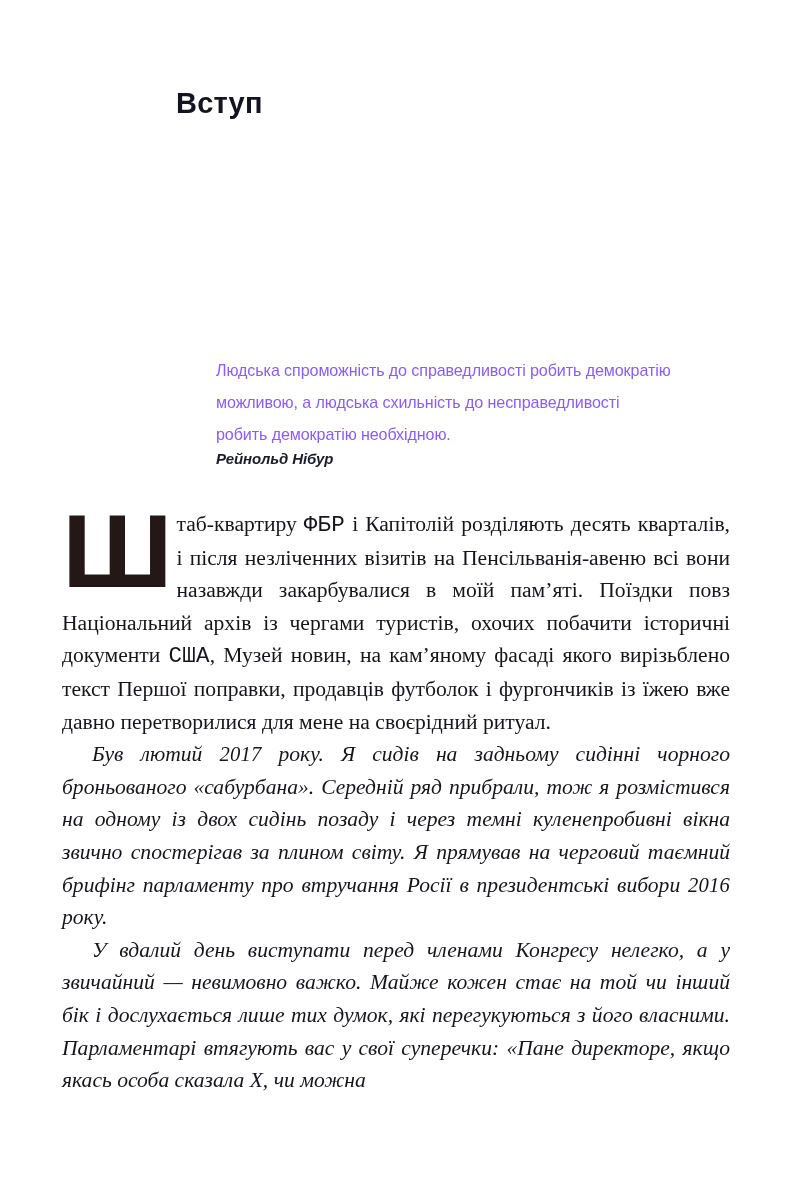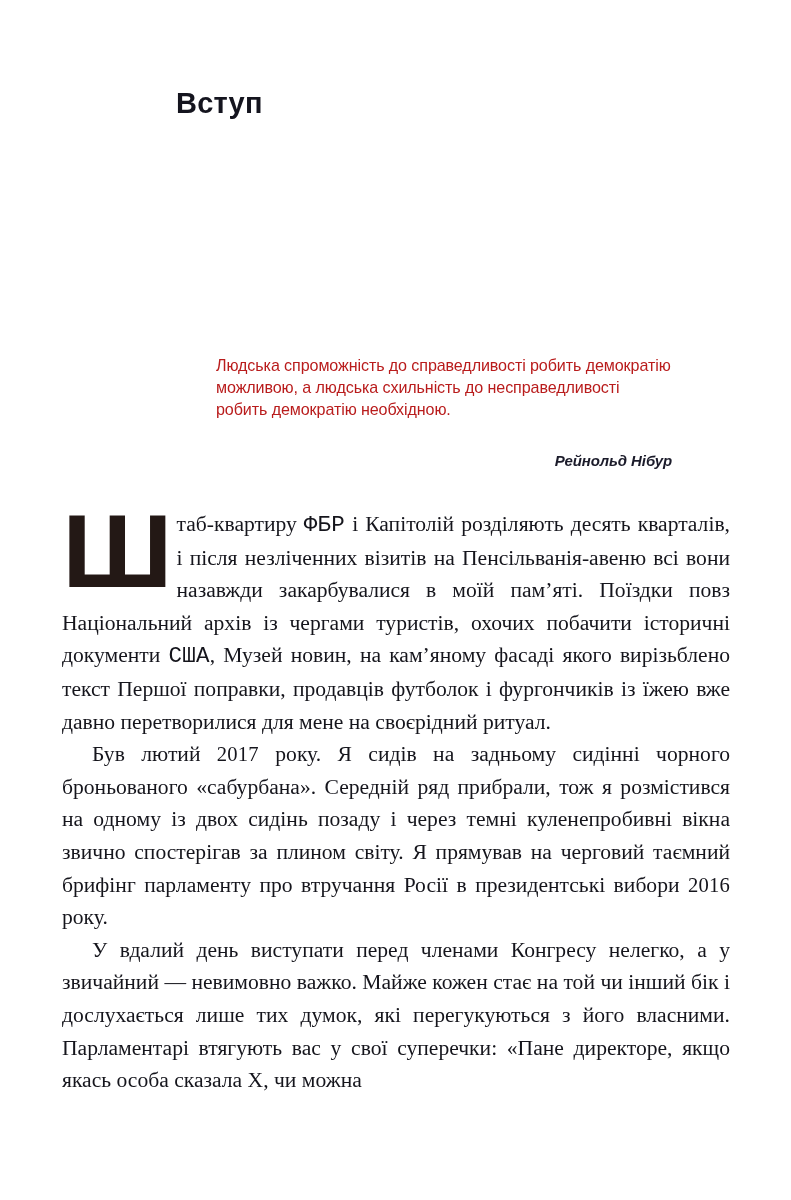--- a/index.html
+++ b/index.html
@@ -31,28 +31,28 @@
   
   .epigraph {
     position: absolute;
     left: 176px;
     top: 338px;
     width: 456px;
   }
   .epigraph-text {
     font-family: "Liberation Sans", sans-serif;
     font-size: 16.1px;
-    line-height: 22px;
-    color: #b91c1c;
+    line-height: 32px;
+    color: #8b5cf6;
     text-align: left;
     letter-spacing: -0.1px;
   }
   .epigraph-attribution {
-    margin-top: 32px;
-    text-align: right;
+    margin-top: 0;
+    text-align: left;
     font-family: "Liberation Sans", sans-serif;
     font-style: italic;
     font-weight: bold;
     font-size: 15px;
     color: #1b1b2a;
     letter-spacing: -0.1px;
   }
 
   
   .body-block {
@@ -66,20 +66,21 @@
     font-size: 21.6px;
     line-height: 32.6px;
     color: #15151c;
     text-align: justify;
     text-justify: inter-word;
     margin: 0;
     hyphens: manual;
   }
   .body-par.indent {
     text-indent: 30px;
+    font-style: italic;
   }
 
   
   .dropcap {
     float: left;
     font-family: "Liberation Sans", sans-serif;
     font-weight: bold;
     font-size: 104px;
     line-height: 0.80;
     color: #231815;

